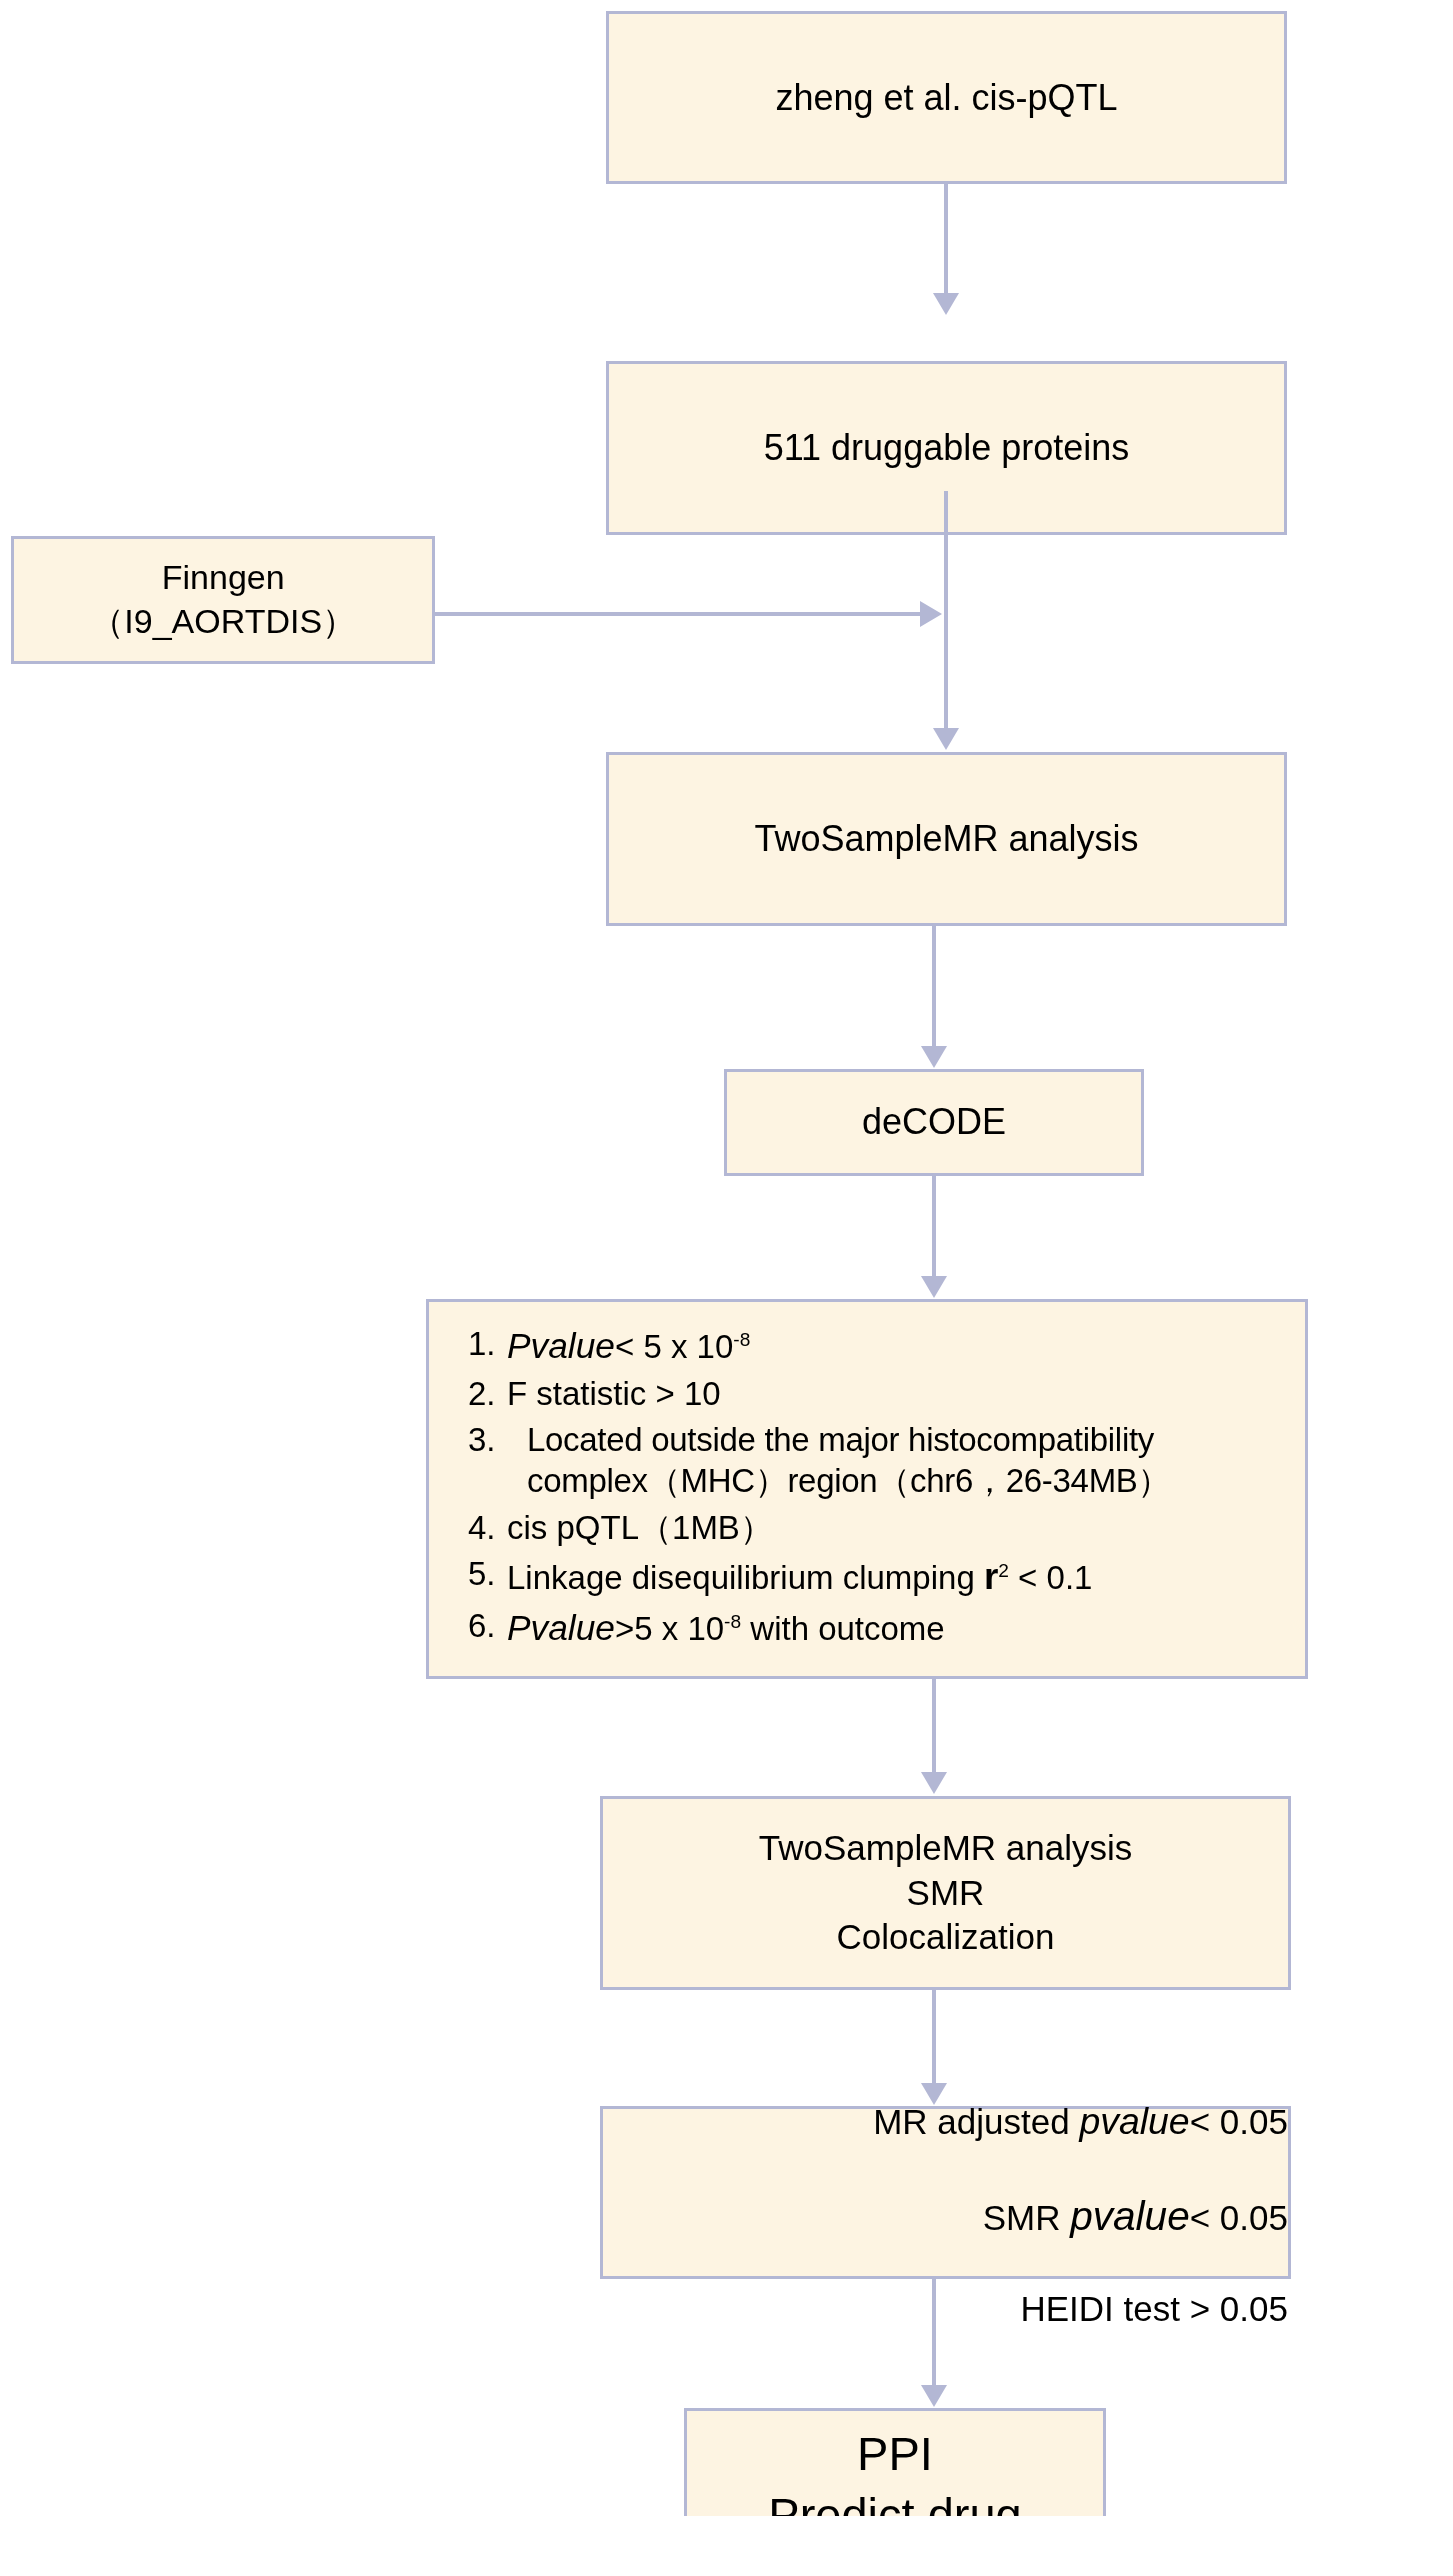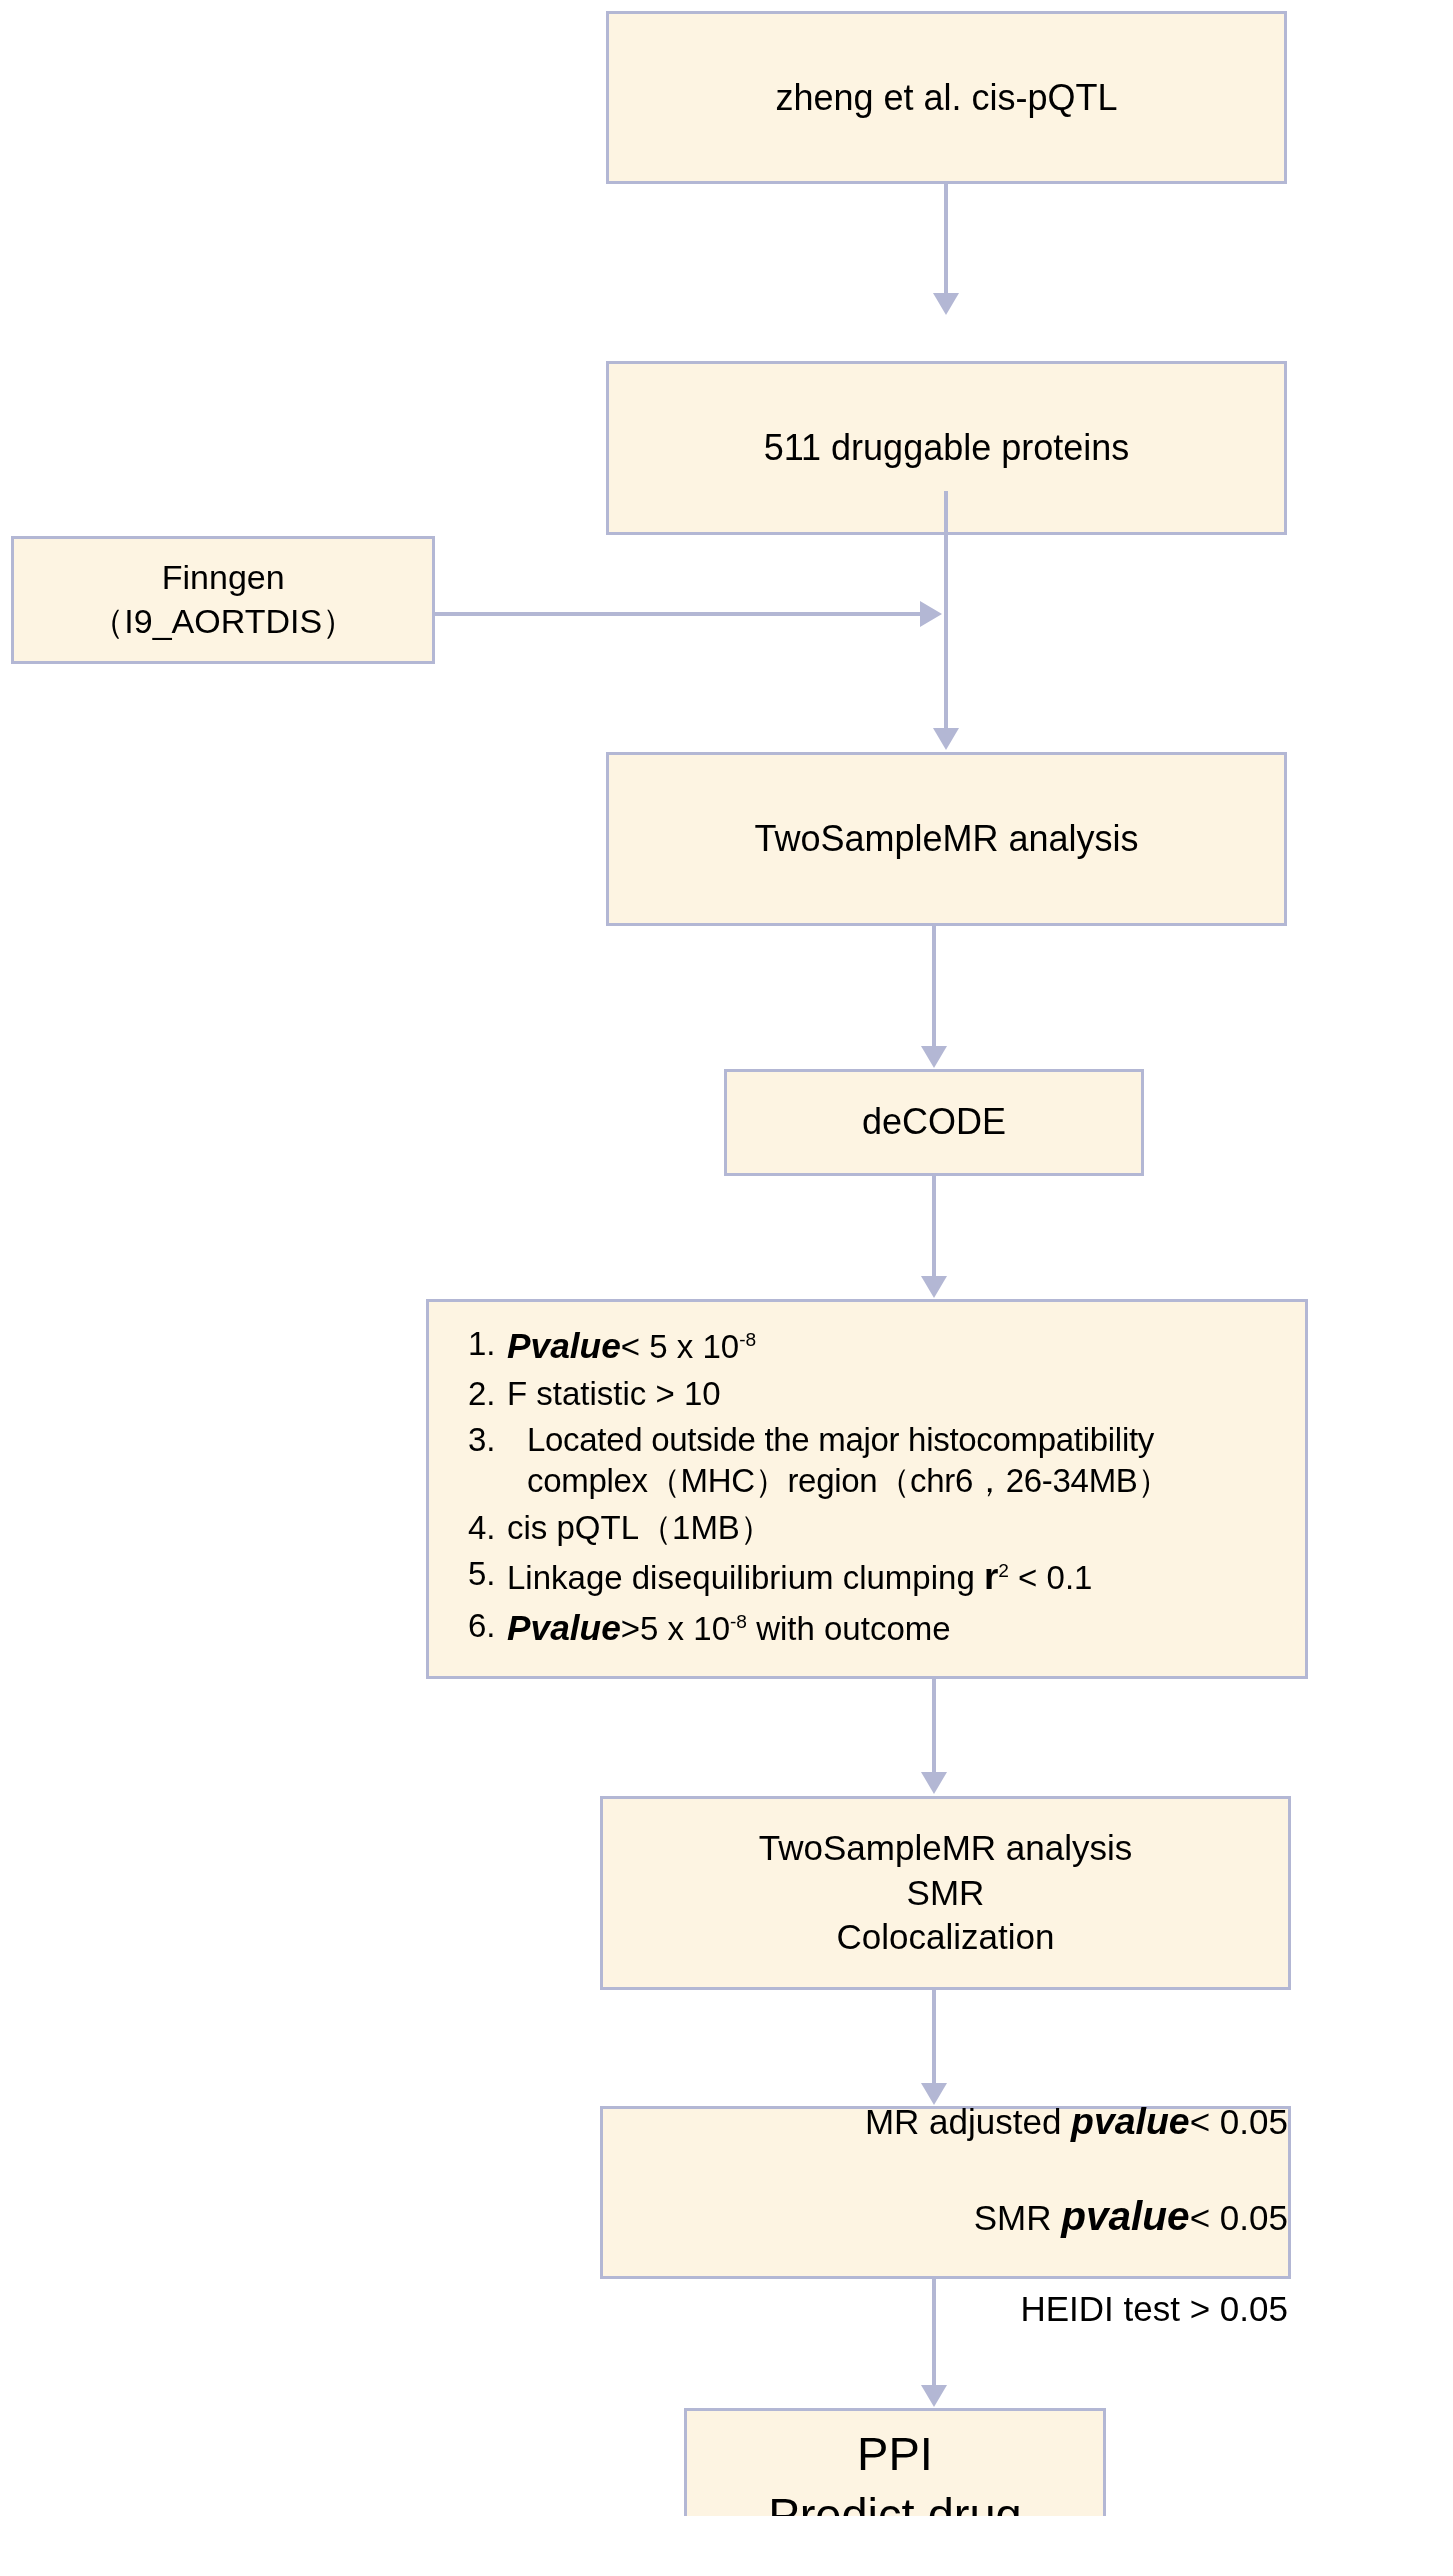--- a/index.html
+++ b/index.html
@@ -92,21 +92,21 @@
     position: absolute;
     left: 0;
     top: 0;
   }
   .crit-cont {
     display: block;
     padding-left: 0;
   }
   .pv {
     font-style: italic;
-    font-weight: bold;
+    font-weight: normal;
     font-size: 1.07em;
   }
   sup.exp {
     font-size: 0.58em;
     vertical-align: super;
     line-height: 0;
   }
   .rsq {
     font-size: 1.12em;
     font-weight: bold;

